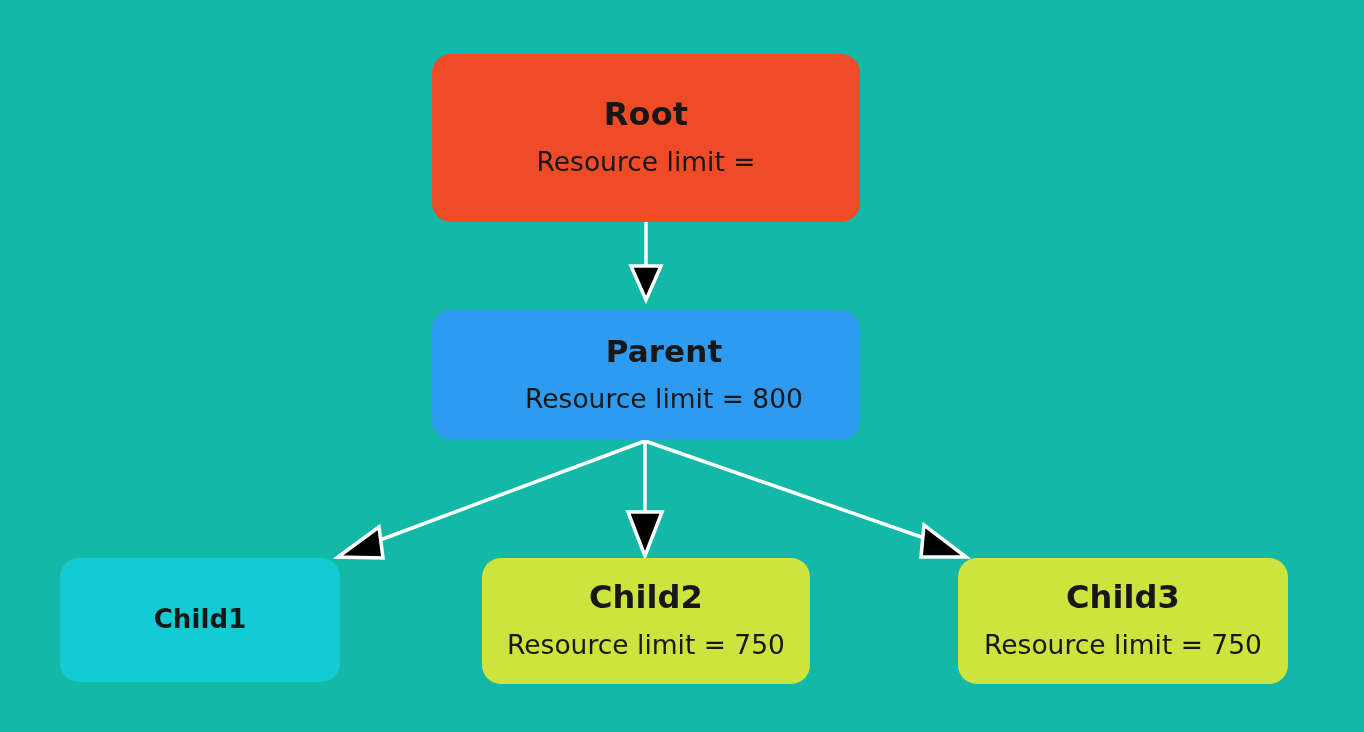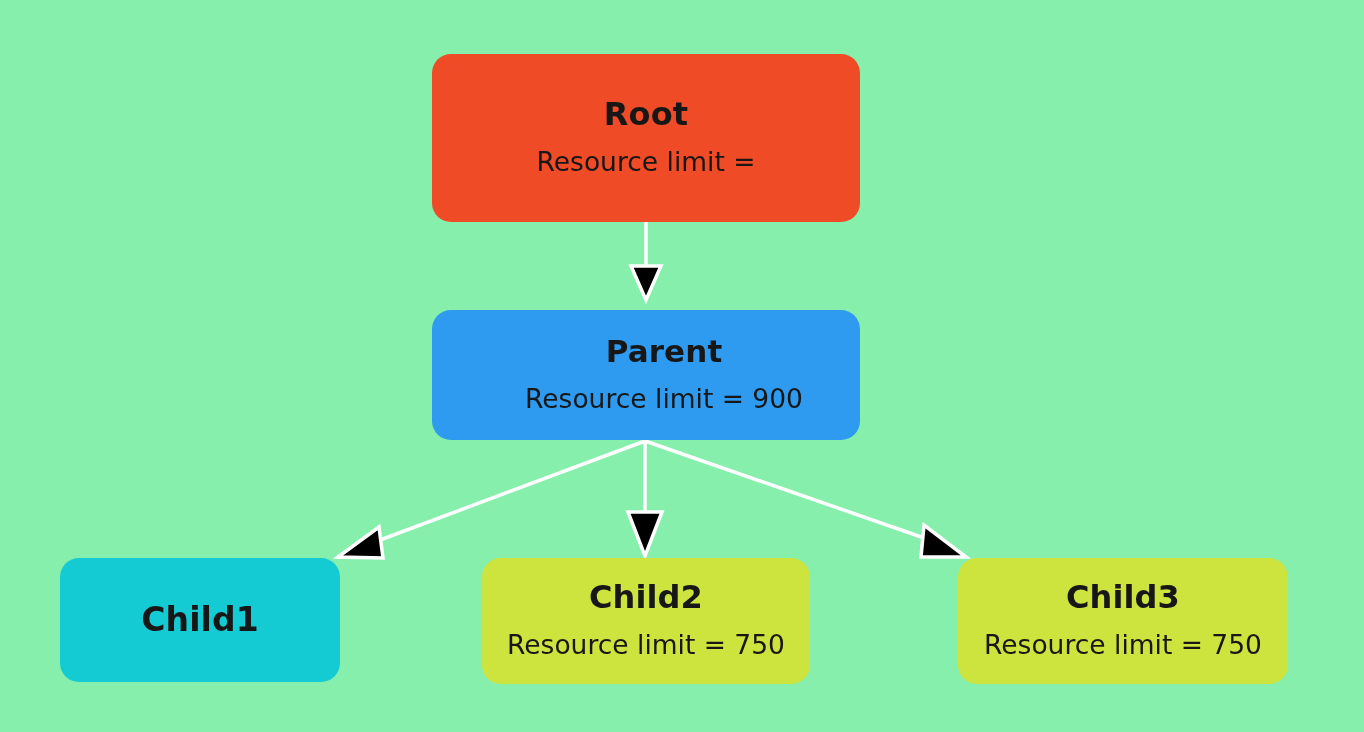--- a/index.html
+++ b/index.html
@@ -11,21 +11,21 @@
   body {
     width: 1364px;
     height: 732px;
     overflow: hidden;
     font-family: "DejaVu Sans", "Liberation Sans", sans-serif;
   }
   #canvas {
     position: relative;
     width: 1364px;
     height: 732px;
-    background: #86efac;
+    background: #14b8a6;
   }
   #edge-layer {
     position: absolute;
     left: 0;
     top: 0;
     width: 1364px;
     height: 732px;
     pointer-events: none;
   }
   .node {
@@ -61,21 +61,21 @@
   }
 
   
   #node-root   { left: 432px; top: 54px;  width: 428px; height: 168px; }
   #node-parent { left: 432px; top: 310px; width: 428px; height: 130px; }
   #node-child1 { left: 60px;  top: 558px; width: 280px; height: 124px; }
   #node-child2 { left: 482px; top: 558px; width: 328px; height: 126px; }
   #node-child3 { left: 958px; top: 558px; width: 330px; height: 126px; }
 
   #node-root .node-title { font-size: 32px; }
-  #node-child1 .node-title { font-size: 33px; }
+  #node-child1 .node-title { font-size: 26px; }
   #node-child2 .node-title, #node-child3 .node-title { font-size: 32px; }
 </style>
 </head>
 <body>
 
 <div id="canvas">
 
   <svg id="edge-layer" viewBox="0 0 1364 732" width="1364" height="732" xmlns="http://www.w3.org/2000/svg">
 
     <g>
@@ -102,21 +102,21 @@
   <div class="node" id="node-root" style="background:#EF4B26;">
     <div class="node-title">Root</div>
     <div class="node-sub-block">
       <div class="node-sub">Resource limit =</div>
     </div>
   </div>
 
   <div class="node" id="node-parent" style="background:#2E9BF0;padding-left:36px;">
     <div class="node-title">Parent</div>
     <div class="node-sub-block">
-      <div class="node-sub">Resource limit = 900</div>
+      <div class="node-sub">Resource limit = 800</div>
     </div>
   </div>
 
   <div class="node" id="node-child1" style="background:#15CBD3;">
     <div class="node-title">Child1</div>
 
   </div>
 
   <div class="node" id="node-child2" style="background:#CDE33E;">
     <div class="node-title">Child2</div>

